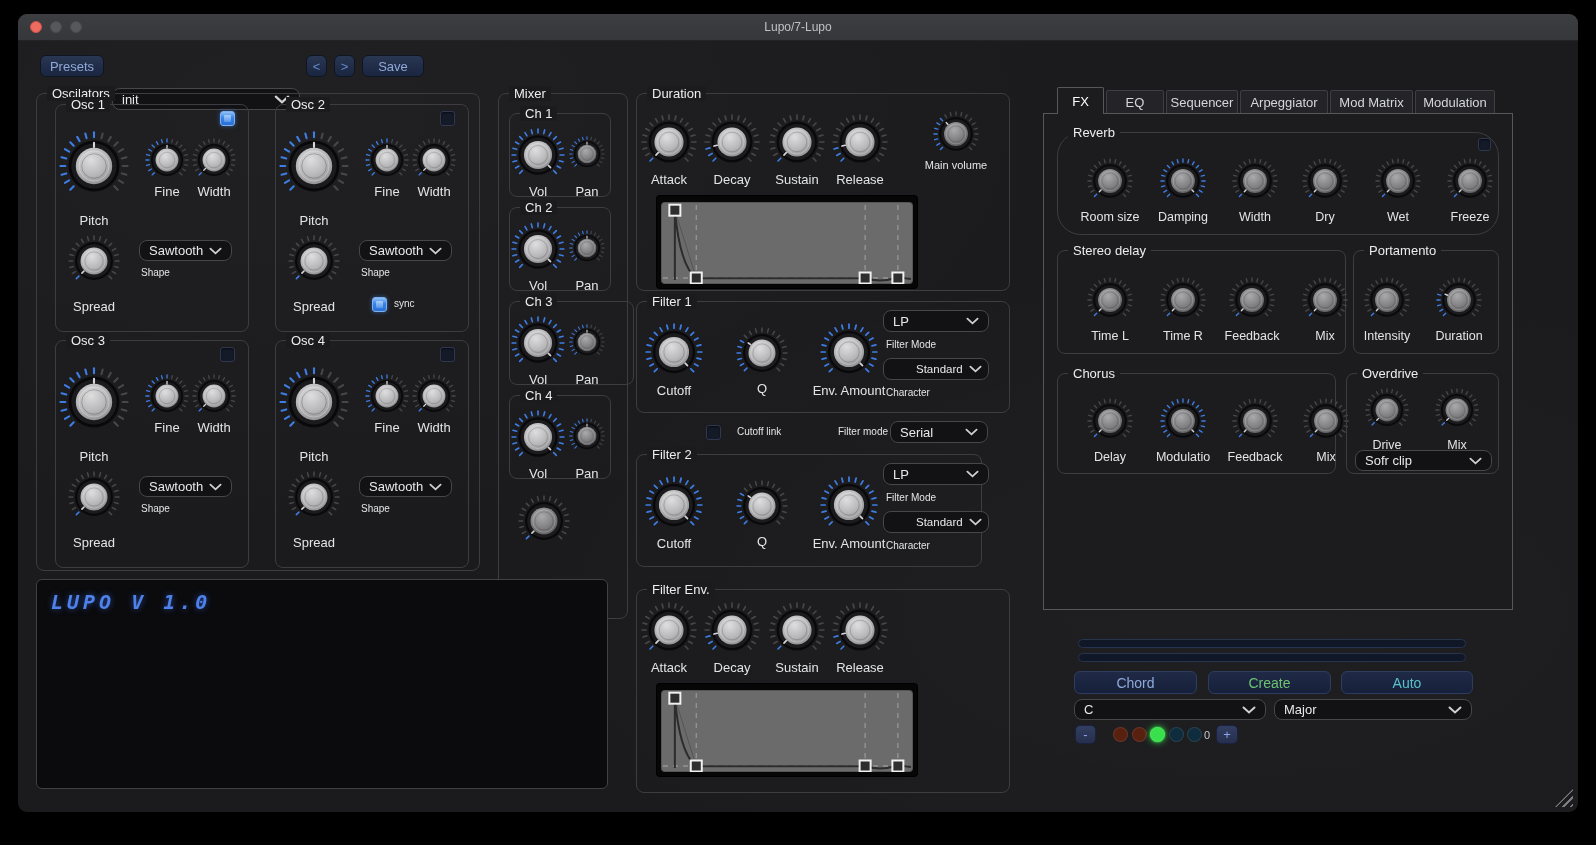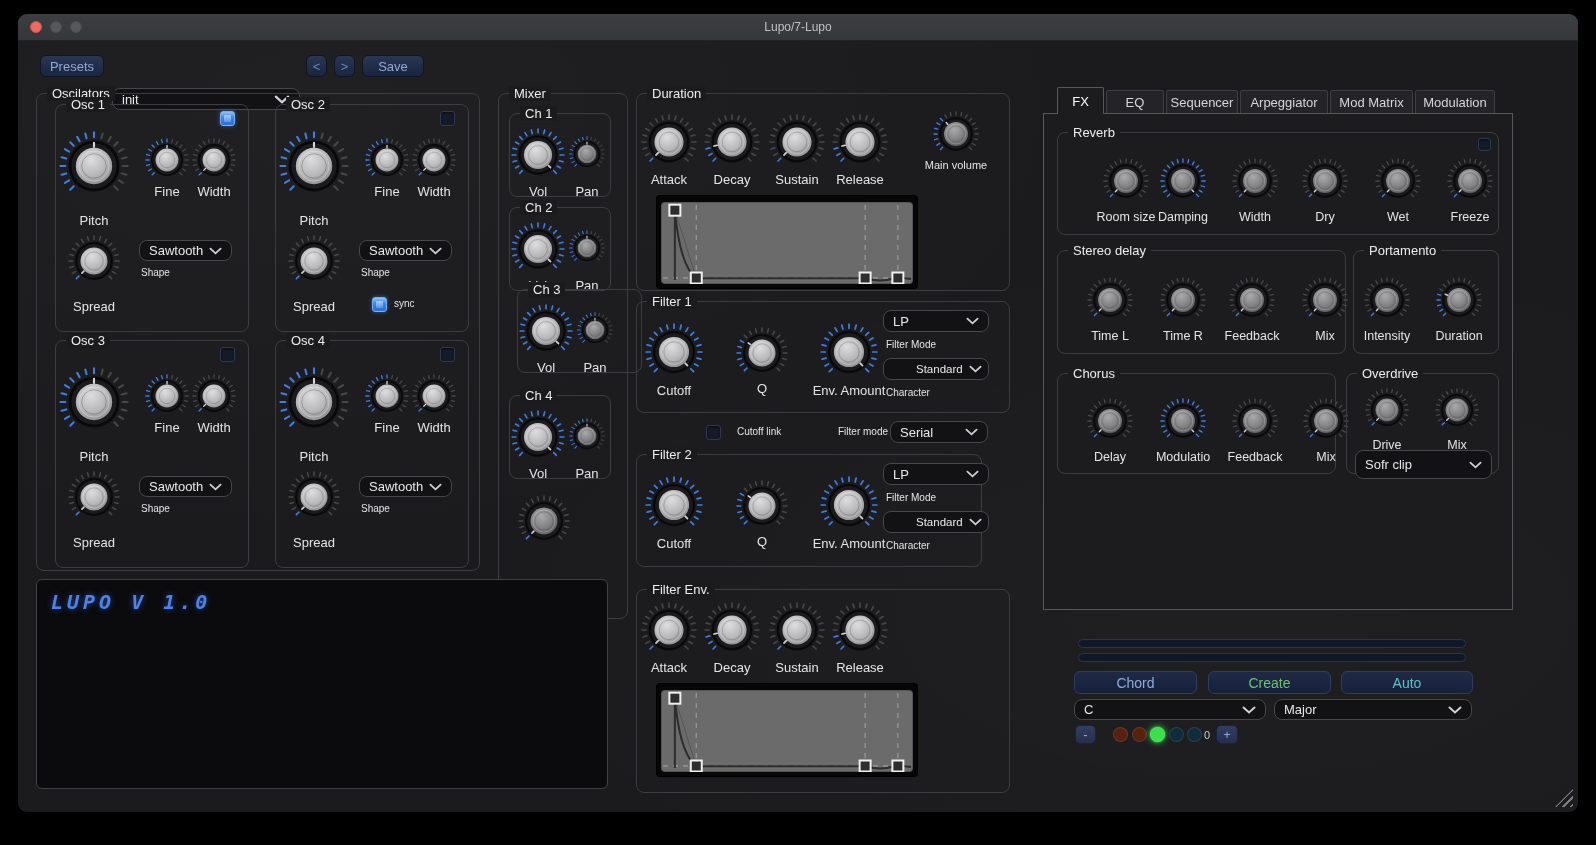--- a/index.html
+++ b/index.html
@@ -887,21 +887,21 @@
     <circle cx="50" cy="50" r="36.5" fill="#0a0a0c"></circle>
     <circle cx="50" cy="50" r="33" fill="#1b1b1e" stroke="#050507" stroke-width="1"></circle>
     <line x1="50.0" y1="23.0" x2="50.0" y2="17.0" stroke="#d6d6d9" stroke-width="3" stroke-linecap="round"></line>
     <circle cx="50" cy="50" r="26" fill="url(#kg19)"></circle>
     <circle cx="50" cy="50" r="21.5" fill="none" stroke="rgba(255,255,255,0.35)" stroke-width="1.2"></circle>
     <circle cx="50" cy="50" r="17.5" fill="none" stroke="rgba(50,50,50,0.4)" stroke-width="1"></circle>
   </svg>
             <div class="klabel" style="margin-top: 12px;">Pan</div>
           </div>
       </div>
-      <div class="group" style="left:10px;top:195px;width:125px;height:84px;margin-left:8px;">
+      <div class="group" style="left:10px;top:207px;width:125px;height:84px;">
         <div class="glabel">Ch 3</div>
         <div class="knob" style="left: 1px; top: 14px; width: 54px;">
             <svg viewBox="0 0 100 100" width="54" height="54">
     <defs>
                 <radialGradient id="kg20" cx="42%" cy="33%" r="72%">
       <stop offset="0%" stop-color="#dededf"></stop>
                   <stop offset="60%" stop-color="#b7b7b9"></stop>
                   <stop offset="100%" stop-color="#8e8e91"></stop>
     </radialGradient>
               </defs>
@@ -1731,24 +1731,24 @@
 
     <div class="tab active" style="left:1039px;top:46px;width:47px;height:27px;">FX</div>
     <div class="tab" style="left:1088px;top:49px;width:58px;height:24px;">EQ</div>
     <div class="tab" style="left:1148px;top:49px;width:72px;height:24px;">Sequencer</div>
     <div class="tab" style="left:1222px;top:49px;width:88px;height:24px;">Arpeggiator</div>
     <div class="tab" style="left:1312px;top:49px;width:83px;height:24px;">Mod Matrix</div>
     <div class="tab" style="left:1397px;top:49px;width:80px;height:24px;">Modulation</div>
 
     <div id="panel" class="panelbg" style="left:1025px;top:72px;width:470px;height:497px;">
 
-      <div class="group" style="left:13px;top:18px;width:442px;height:103px;">
+      <div class="group" style="left:13px;top:18px;width:442px;height:103px;border-radius:24px;">
         <div class="glabel">Reverb</div>
         <span class="cb" style="left:420px;top:5px;width:13px;height:13px;"></span>
-        <div class="knob" style="left: 45px; top: 25px; width: 46px; justify-content: center;">
+        <div class="knob" style="left: 29px; top: 25px; width: 46px; justify-content: center;">
             <svg viewBox="0 0 100 100" width="46" height="46">
     <defs>
                 <radialGradient id="kg40" cx="42%" cy="33%" r="72%">
       <stop offset="0%" stop-color="#aaaaac"></stop>
                   <stop offset="60%" stop-color="#808083"></stop>
                   <stop offset="100%" stop-color="#5c5c5f"></stop>
     </radialGradient>
               </defs>
     <line x1="21.0" y1="79.0" x2="16.1" y2="83.9" stroke="#3d7de4" stroke-width="3" stroke-linecap="round"></line>
               <line x1="14.5" y1="70.5" x2="8.4" y2="74.0" stroke="#47474b" stroke-width="3" stroke-linecap="round"></line>
@@ -2416,21 +2416,21 @@
               <line x1="79.0" y1="79.0" x2="83.9" y2="83.9" stroke="#47474b" stroke-width="3" stroke-linecap="round"></line>
     <circle cx="50" cy="50" r="36.5" fill="#0a0a0c"></circle>
     <circle cx="50" cy="50" r="33" fill="#1b1b1e" stroke="#050507" stroke-width="1"></circle>
     <line x1="30.9" y1="69.1" x2="26.7" y2="73.3" stroke="#d6d6d9" stroke-width="3" stroke-linecap="round"></line>
     <circle cx="50" cy="50" r="26" fill="url(#kg57)"></circle>
     <circle cx="50" cy="50" r="21.5" fill="none" stroke="rgba(255,255,255,0.35)" stroke-width="1.2"></circle>
     <circle cx="50" cy="50" r="17.5" fill="none" stroke="rgba(50,50,50,0.4)" stroke-width="1"></circle>
   </svg>
             <div class="klabel">Mix</div>
           </div>
-        <div class="select" style="left:8px;top:76px;width:137px;height:29px;">
+        <div class="select" style="left:8px;top:76px;width:137px;height:21px;">
           <span>Sofr clip</span>
           <svg class="chev" width="13" height="8" viewBox="0 0 14 8">
               <path d="M1.5 1.5 L7 6.5 L12.5 1.5" fill="none" stroke="#cfd0d3" stroke-width="2" stroke-linecap="round"></path>
             </svg>
         </div>
       </div>
     </div>
 
     <div class="hbar" style="left:1060px;top:598px;width:388px;"></div>
     <div class="hbar" style="left:1060px;top:612px;width:388px;"></div>

